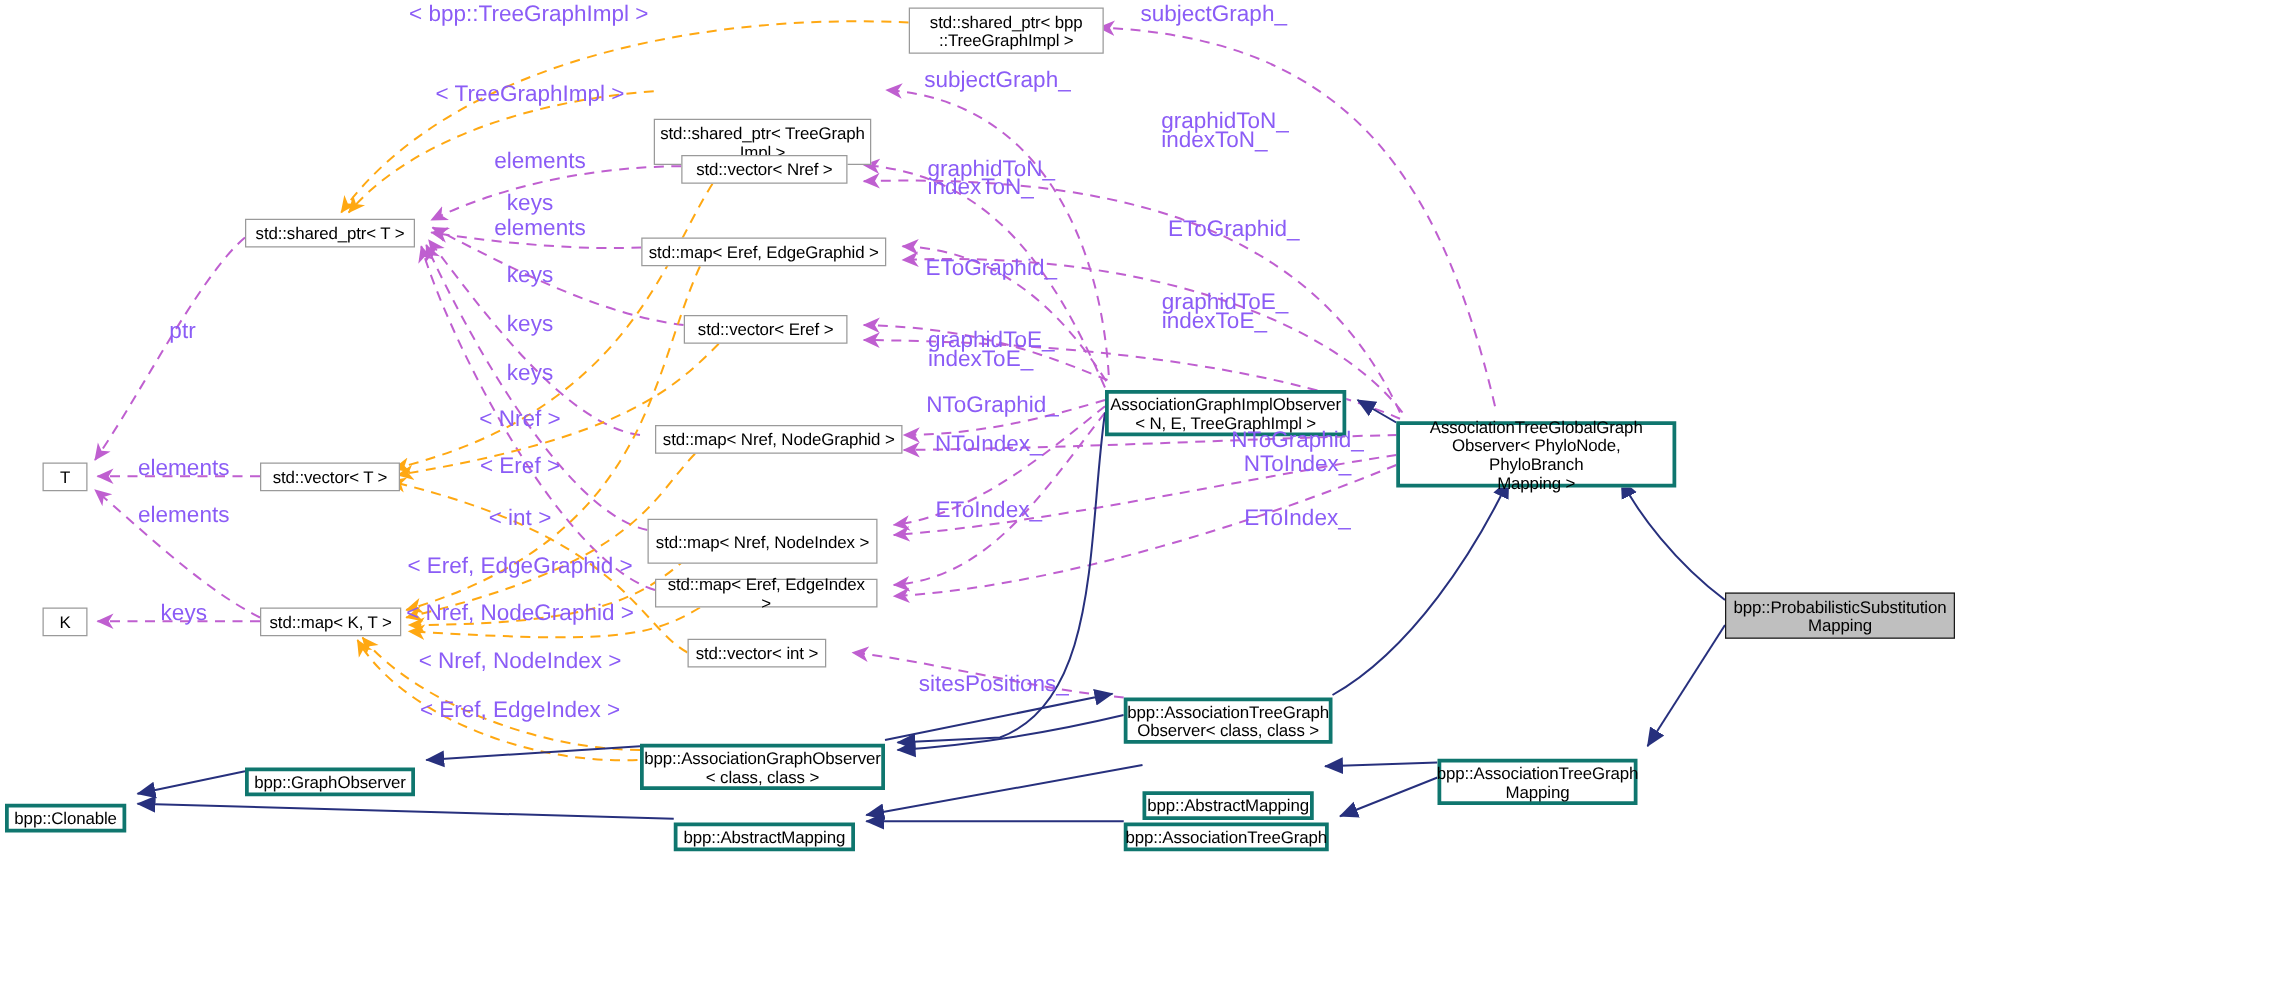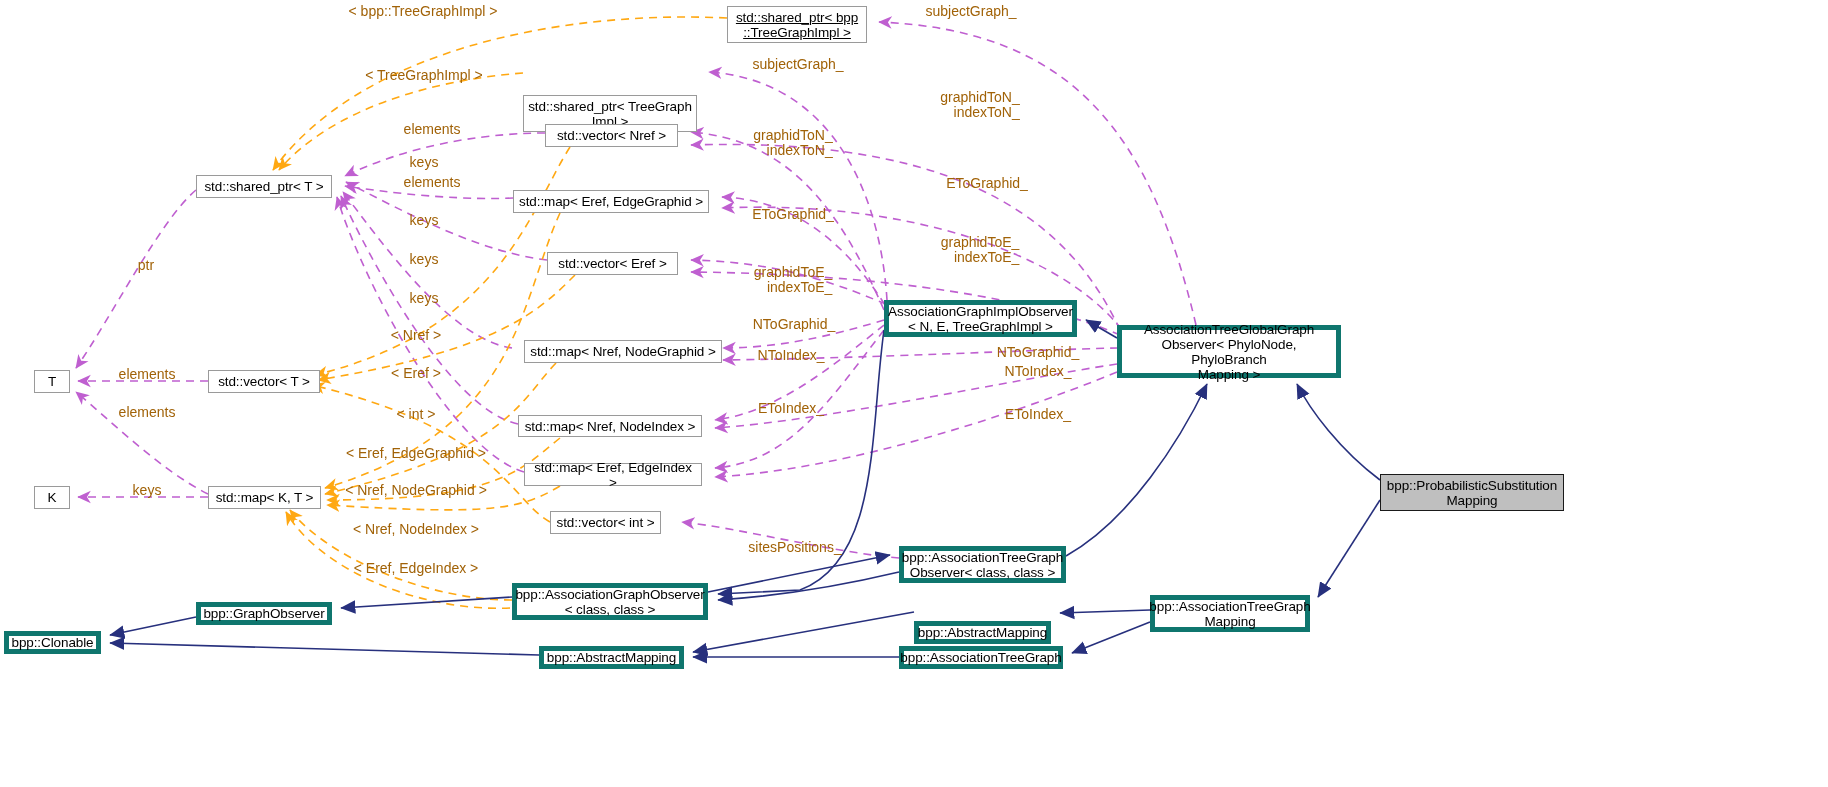--- a/index.html
+++ b/index.html
@@ -36,32 +36,33 @@
     border: 1px solid #9a9a9a;
     background: #ffffff;
     color: #000000;
     font-size: 13.5px;
     line-height: 15px;
     letter-spacing: -0.1px;
     white-space: pre-line;
     padding: 1px 4px;
   }
   .node.solid {
-    border: 5px solid #0f766e;
+    border: 3px solid #0f766e;
+    margin-top: 12px;
   }
   .node.current {
     border: 1px solid #1a1a1a;
     background: #bfbfbf;
   }
   .elabel {
     position: absolute;
-    font-size: 14px;
+    font-size: 18px;
     line-height: 14.5px;
-    color: #a16207;
-    text-align: right;
+    color: #8b5cf6;
+    text-align: left;
     white-space: pre-line;
     transform: translate(-50%, -50%);
     background: transparent;
   }
 </style>
 </head>
 <body>
 
 <div id="diagram">
 
@@ -181,21 +182,21 @@
       <path d="M899,657 L693,657"></path>
 
       <path d="M1150,610 L1060,613"></path>
 
       <path d="M1150,622 L1072,653"></path>
 
       <path d="M1380,500 L1318,597"></path>
     </g>
   </svg>
 
-  <div class="node thin" style="left:727px; top:6px; width:140px; height:37px;text-decoration:underline;">std::shared_ptr&lt; bpp
+  <div class="node thin" style="left:727px; top:6px; width:156px; height:37px;">std::shared_ptr&lt; bpp
 ::TreeGraphImpl &gt;</div>
 
   <div class="node thin" style="left:523px; top:57px; width:174px; height:37px;margin-top:38px;">std::shared_ptr&lt; TreeGraph
 Impl &gt;</div>
 
   <div class="node thin" style="left:545px; top:124px; width:133px; height:23px;">std::vector&lt; Nref &gt;</div>
 
   <div class="node thin" style="left:196px; top:175px; width:136px; height:23px;">std::shared_ptr&lt; T &gt;</div>
 
   <div class="node thin" style="left:513px; top:190px; width:196px; height:23px;">std::map&lt; Eref, EdgeGraphid &gt;</div>
@@ -208,21 +209,21 @@
   <div class="node thin" style="left:524px; top:340px; width:198px; height:23px;">std::map&lt; Nref, NodeGraphid &gt;</div>
 
   <div class="node thin" style="left:34px; top:370px; width:36px; height:23px;">T</div>
 
   <div class="node thin" style="left:208px; top:370px; width:112px; height:23px;">std::vector&lt; T &gt;</div>
 
   <div class="node solid" style="left:1117px; top:325px; width:224px; height:53px;">AssociationTreeGlobalGraph
 Observer&lt; PhyloNode, PhyloBranch
 Mapping &gt;</div>
 
-  <div class="node thin" style="left:518px; top:415px; width:184px; height:22px;">std::map&lt; Nref, NodeIndex &gt;</div>
+  <div class="node thin" style="left:518px; top:415px; width:184px; height:36px;">std::map&lt; Nref, NodeIndex &gt;</div>
 
   <div class="node thin" style="left:524px; top:463px; width:178px; height:23px;">std::map&lt; Eref, EdgeIndex &gt;</div>
 
   <div class="node thin" style="left:34px; top:486px; width:36px; height:23px;">K</div>
 
   <div class="node thin" style="left:208px; top:486px; width:113px; height:23px;">std::map&lt; K, T &gt;</div>
 
   <div class="node thin" style="left:550px; top:511px; width:111px; height:23px;">std::vector&lt; int &gt;</div>
 
   <div class="node current" style="left:1380px; top:474px; width:184px; height:37px;">bpp::ProbabilisticSubstitution

